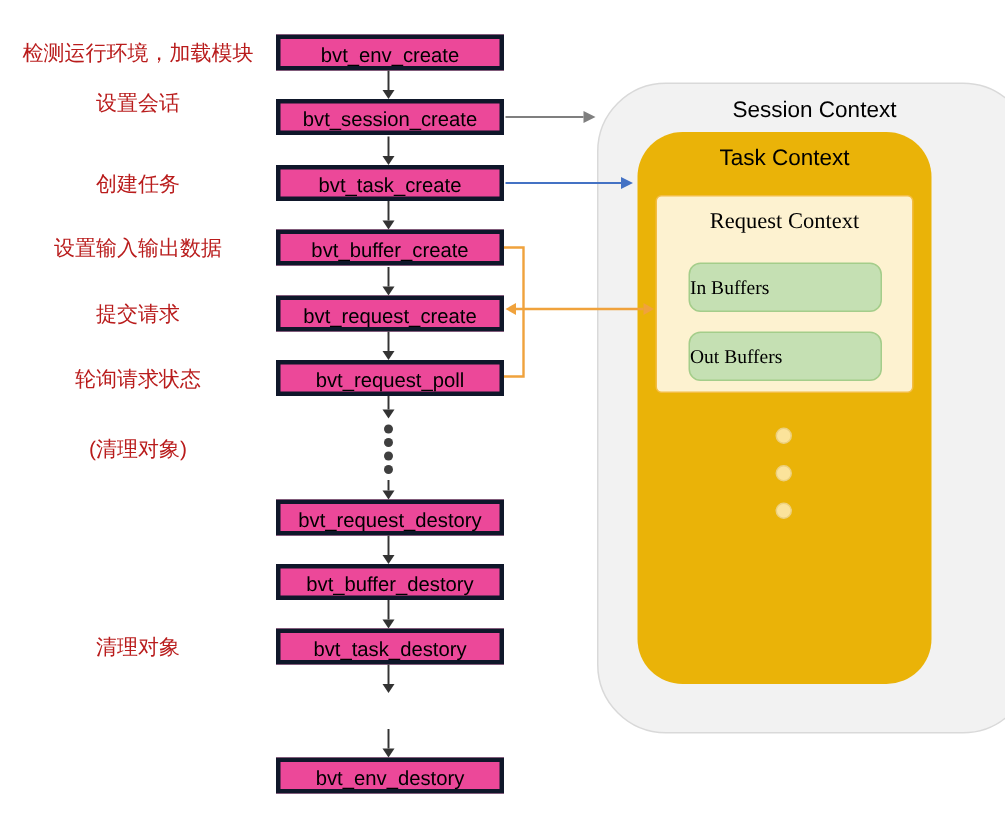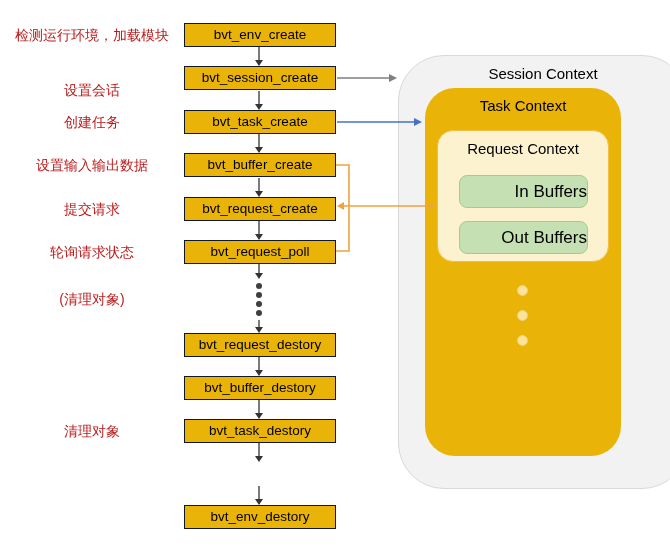--- a/index.html
+++ b/index.html
@@ -7,65 +7,65 @@
   body { font-family:"Liberation Sans","DejaVu Sans",sans-serif; color:#000; }
   .canvas { position:relative; width:670px; height:546px; background:#fff; overflow:hidden; }
 
   .side-label {
     position:absolute; left:2px; width:180px; text-align:center;
     font-size:14px; line-height:17px; color:#b91c1c;
   }
 
   .flow-box {
     position:absolute; left:184px; width:152px; height:24px;
-    border:1px solid #0f172a; background:#eab308;
+    border:3px solid #0f172a; background:#ec4899;
     font-size:13.5px; line-height:22px; text-align:center;
   }
 
   .ctx-session {
     position:absolute; left:398px; top:55px; width:290px; height:434px;
     background:#f2f2f2; border:1px solid #d9d9d9; border-radius:46px;
   }
   .ctx-task {
     position:absolute; left:26px; top:32px; width:196px; height:368px;
     background:#eab308; border-radius:30px;
   }
   .ctx-request {
     position:absolute; left:12px; top:42px; width:172px; height:132px;
-    background:#fdf2d0; border:1.5px solid #f3bd45; border-radius:16px;
+    background:#fdf2d0; border:1.5px solid #f3bd45; border-radius:4px;font-family:Liberation Serif, serif;
   }
   .ctx-title {
     position:absolute; top:9px; left:0; width:100%;
     text-align:center; font-size:15px; color:#000;
   }
   .buffer-box {
     position:absolute; left:21px; width:129px; height:33px;
     background:#c5e0b3; border:1px solid #a4cd8a; border-radius:8px;
-    text-align:right; line-height:31px; font-size:17px;
+    text-align:left; line-height:31px; font-size:13px;
   }
   .in-buffers { top:44px; }
   .out-buffers { top:90px; }
 
   .yellow-dot {
     position:absolute; left:92px; width:11px; height:11px;
     background:#fbe39b; border:1px solid #ecd07f; border-radius:50%;
   }
 
   .connector-layer {
     position:absolute; left:0; top:0; width:670px; height:546px;
     pointer-events:none; z-index:5;
   }
 </style>
 </head>
 <body>
 
 <div class="canvas">
 
   <div class="side-label" style="top:27px">检测运行环境，加载模块</div>
-  <div class="side-label" style="top:82px">设置会话</div>
+  <div class="side-label" style="top:60px">设置会话</div>
   <div class="side-label" style="top:114px">创建任务</div>
   <div class="side-label" style="top:157px">设置输入输出数据</div>
   <div class="side-label" style="top:201px">提交请求</div>
   <div class="side-label" style="top:244px">轮询请求状态</div>
   <div class="side-label" style="top:291px">(清理对象)</div>
   <div class="side-label" style="top:423px">清理对象</div>
 
   <div class="flow-box" style="top:23px">bvt_env_create</div>
   <div class="flow-box" style="top:66px">bvt_session_create</div>
   <div class="flow-box" style="top:153px">bvt_buffer_create</div>

